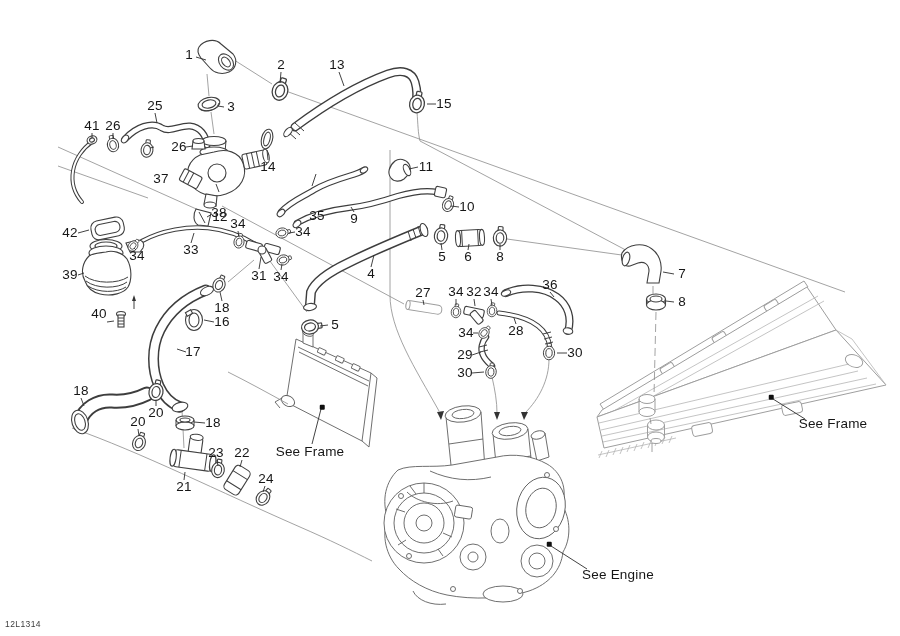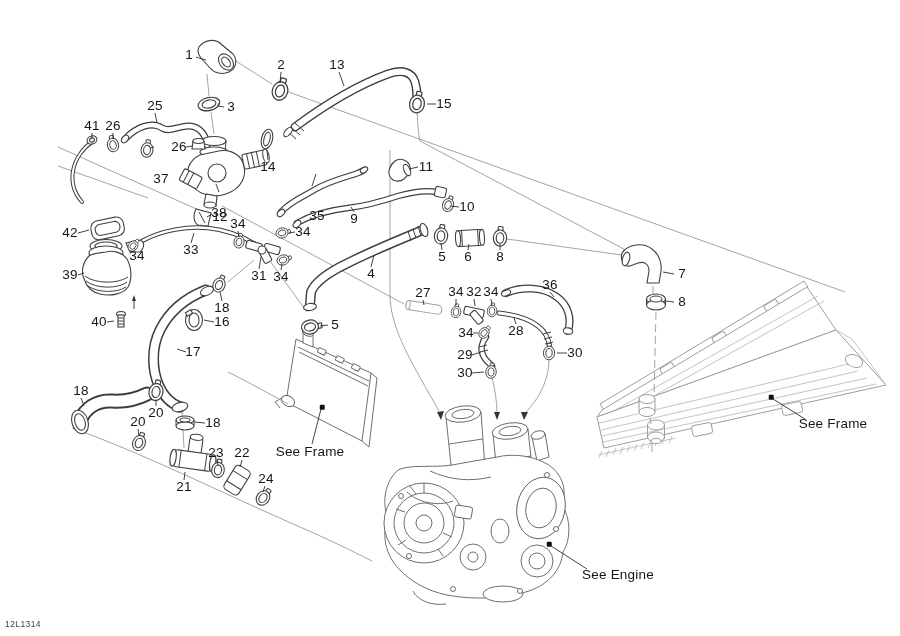--- a/index.html
+++ b/index.html
@@ -452,21 +452,21 @@
       <span class="co" style="left: 137px; top: 256px;">34</span>
       <span class="co" style="left: 70px; top: 275px;">39</span>
       <span class="co" style="left: 259px; top: 276px;">31</span>
       <span class="co" style="left: 281px; top: 277px;">34</span>
       <span class="co" style="left: 371px; top: 274px;">4</span>
       <span class="co" style="left: 442px; top: 257px;">5</span>
       <span class="co" style="left: 468px; top: 257px;">6</span>
       <span class="co" style="left: 500px; top: 257px;">8</span>
       <span class="co" style="left: 682px; top: 274px;">7</span>
       <span class="co" style="left: 682px; top: 302px;">8</span>
-      <span class="co" style="left: 99px; top: 322px; text-align: right;">40</span>
+      <span class="co" style="left: 99px; top: 314px; text-align: right;">40</span>
       <span class="co" style="left: 222px; top: 308px;">18</span>
       <span class="co" style="left: 222px; top: 322px;">16</span>
       <span class="co" style="left: 193px; top: 352px;">17</span>
       <span class="co" style="left: 423px; top: 293px;">27</span>
       <span class="co" style="left: 456px; top: 292px;">34</span>
       <span class="co" style="left: 474px; top: 292px;">32</span>
       <span class="co" style="left: 491px; top: 292px;">34</span>
       <span class="co" style="left: 550px; top: 285px;">36</span>
       <span class="co" style="left: 516px; top: 331px;">28</span>
       <span class="co" style="left: 466px; top: 333px;">34</span>

